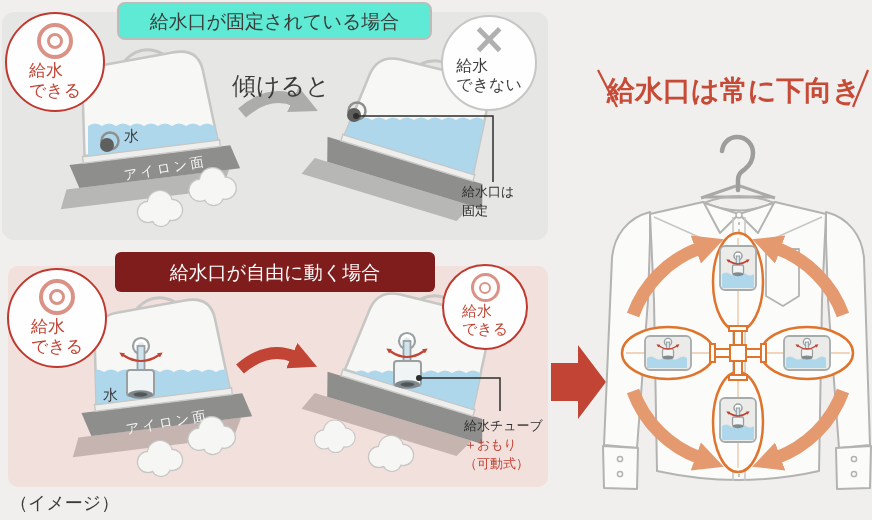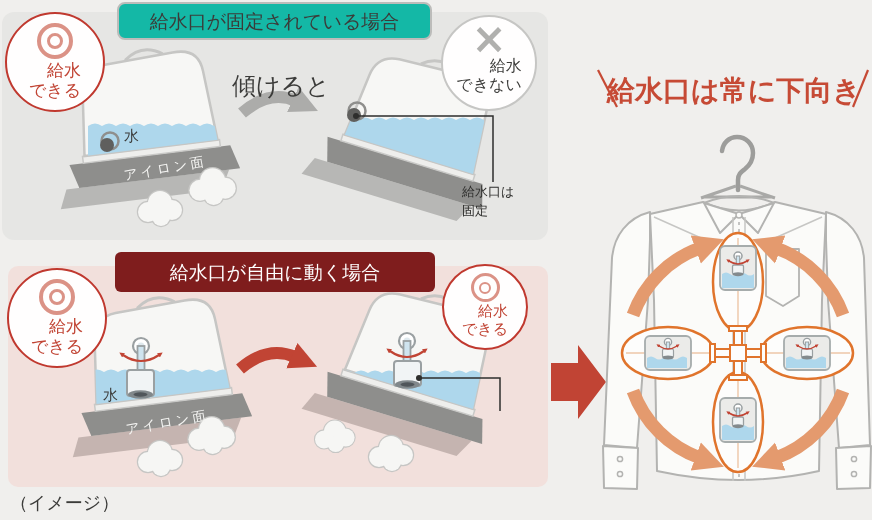--- a/index.html
+++ b/index.html
@@ -5,39 +5,39 @@
   html,body{margin:0;padding:0}
   .stage{position:relative;width:872px;height:520px;background:#f0efed;overflow:hidden;
          font-family:"DejaVu Sans",sans-serif}
   .t{position:absolute;white-space:nowrap;color:#3b3b39;font-family:"DejaVu Sans",sans-serif}
 
   .panel{position:absolute;border-radius:12px}
   .panel-fixed{left:2px;top:12px;width:546px;height:228px;background:#e6e6e4}
   .panel-free{left:8px;top:266px;width:540px;height:221px;background:#f2e0dc;border-radius:10px}
 
   .title-box{left:117px;top:2px;width:315px;height:38px;line-height:35px;text-align:center;
-             font-size:19px;color:#3b3b39;background:#14b8a6;border:2px solid #bcbcba;
+             font-size:19px;color:#3b3b39;background:#5eead4;border:2px solid #bcbcba;
              border-radius:8px;box-sizing:border-box}
   .title-bar{left:115px;top:252px;width:320px;height:40px;line-height:40px;text-align:center;
              font-size:19px;color:#ffffff;background:#7f1d1d;border-radius:6px}
 
   .badge{position:absolute;background:#fffefe;border-radius:50%;box-sizing:border-box;
          display:flex;flex-direction:column;align-items:center}
   .badge.can{border:2.5px solid #c0392f}
   .badge.ng{border:2.5px solid #c6c6c4}
   .badge-a{left:5px;top:12px;width:100px;height:100px}
   .badge-x{left:441px;top:15px;width:96px;height:96px}
   .badge-c{left:7px;top:268px;width:100px;height:100px}
   .badge-d{left:442px;top:264px;width:86px;height:86px}
   .dc-outer{width:28px;height:28px;border:4px solid #db9286;border-radius:50%;
             display:flex;align-items:center;justify-content:center;margin:9px auto 1px}
   .dc-inner{width:10px;height:10px;border:3px solid #db9286;border-radius:50%}
   .badge.small .dc-outer{width:23px;height:23px;border-width:3.5px;margin-top:7px}
   .badge.small .dc-inner{width:8px;height:8px;border-width:2.5px}
-  .badge-txt{font-size:17px;line-height:1.18;color:#c14434;text-align:right}
+  .badge-txt{font-size:17px;line-height:1.18;color:#c14434;text-align:left}
   .badge.small .badge-txt{font-size:15px}
   .badge.ng .badge-txt{color:#3b3b39;font-size:16px}
   .xmark{font-size:42px;line-height:36px;color:#b0b0ae;margin-top:4px;font-weight:bold}
 
   .tilt{font-size:24px}
   .water-lbl{font-size:15px}
   .plate-lbl{font-size:13.5px;color:#f4f4f2;letter-spacing:3px;transform:rotate(-10deg);
              transform-origin:left center}
   .note{font-size:13px;line-height:1.45;color:#2e2e2c}
   .note .red{color:#c14434}
@@ -334,17 +334,22 @@
       </div>
     <div class="badge-txt">
       <span>給水</span><br>
       <span>できる</span>
     </div>
   </div>
 
   <div class="t water-lbl" style="left:103px;top:386px">水</div>
   <div class="t plate-lbl" style="left:126px;top:421px">アイロン面</div>
 
+  <div class="t note" style="left:464px;top:417px">
+    <span>給水チューブ</span><br>
+    <span class="red">＋おもり</span><br>
+    <span class="red">（可動式）</span>
+  </div>
 
   <div class="t right-title">給水口は常に下向き</div>
 
   <div class="t caption">（イメージ）</div>
 </div>
 
 </body></html>

